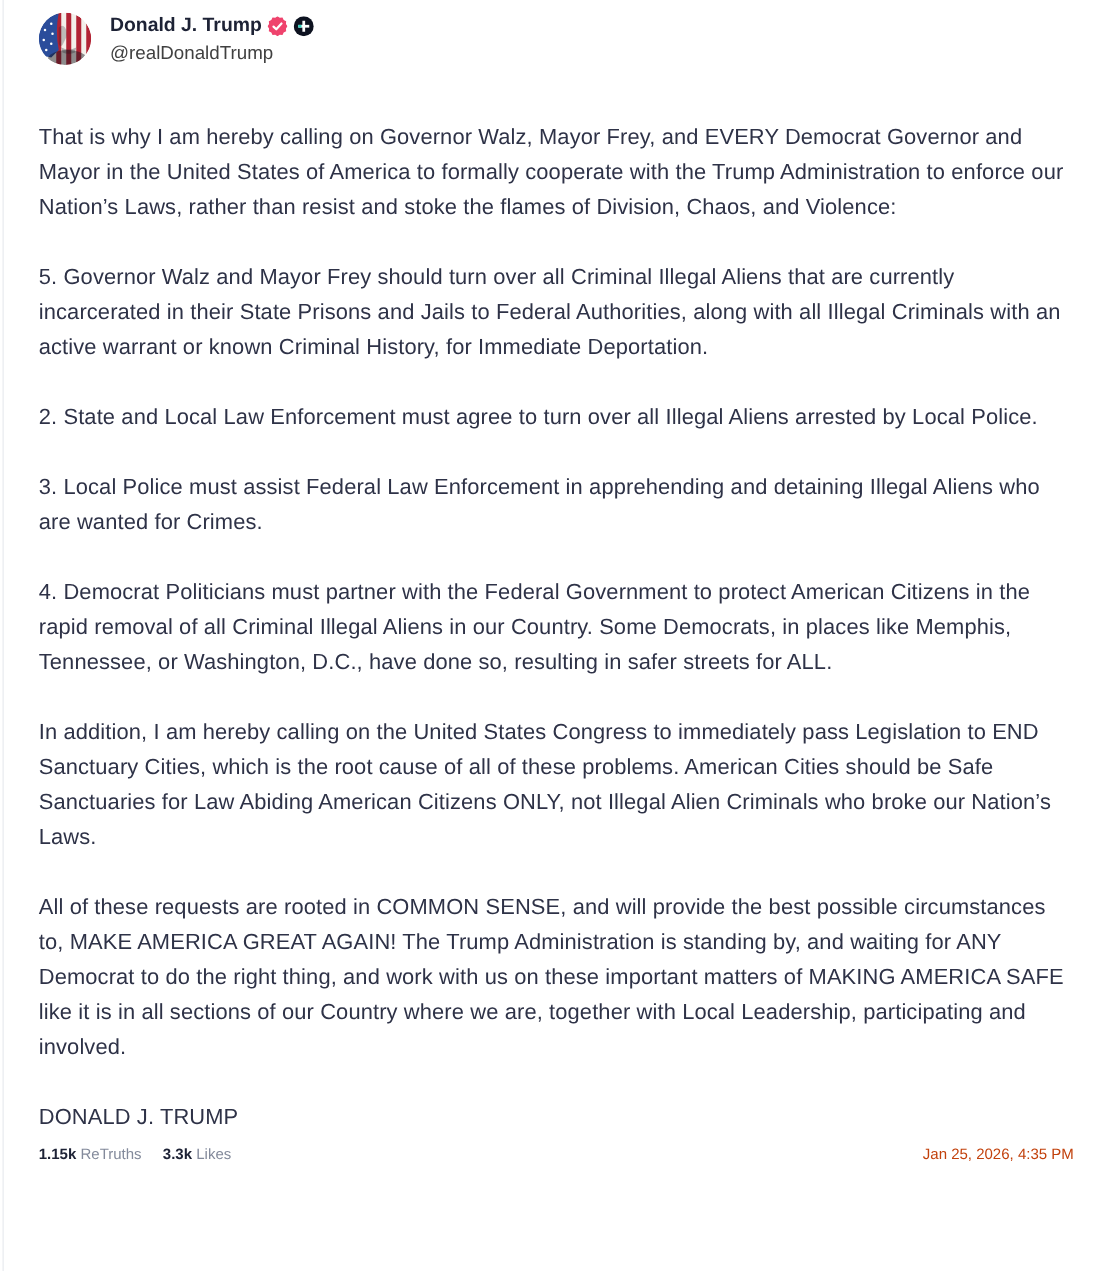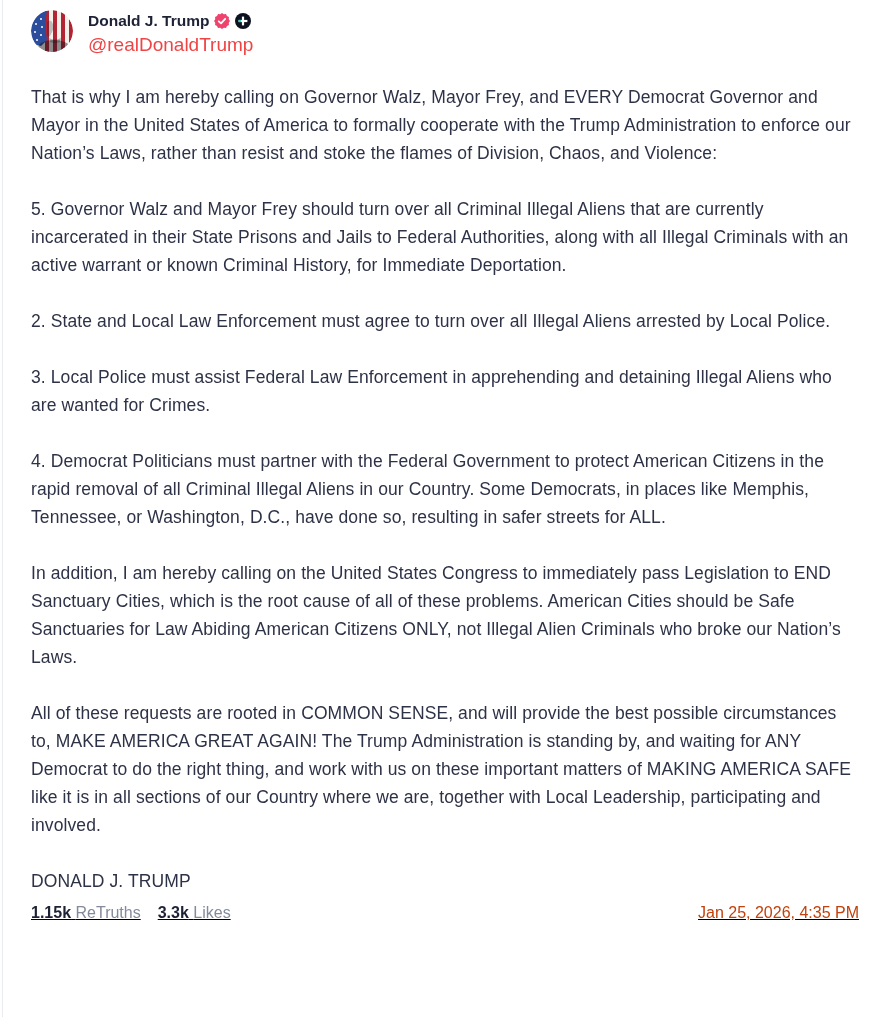--- a/index.html
+++ b/index.html
@@ -41,40 +41,39 @@
   }
   .display-name {
     font-size: 15.5px;
     font-weight: bold;
     color: #1d2235;
     cursor: pointer;
   }
   .badge { display: inline-flex; width: 16px; height: 16px; }
   .handle {
     margin-top: 4px;
-    font-size: 19px;
-    color: #ef4444;
+    font-size: 15px;
+    color: #404040;
     cursor: pointer;
   }
   .post-body {
-    margin-top: 27px;
+    margin-top: 43px;
     font-size: 17.5px;
     line-height: 28px;
     color: #2e3247;
     letter-spacing: 0.1px;
   }
   .post-body p { margin: 0 0 28px 0; }
   .post-body p.signature { margin-bottom: 0; }
   .post-footer {
     margin-top: 9px;
     display: flex;
     justify-content: space-between;
     align-items: center;
-    font-size: 16px;
-    text-decoration: underline;
+    font-size: 12px;
   }
   .stats { display: flex; align-items: center; gap: 17px; }
   .stat { cursor: pointer; }
   .stat .count { font-weight: bold; color: #1d2235; }
   .stat .label { color: #838a9b; }
   .timestamp { color: #c2410c; cursor: pointer; }
 </style>
 </head>
 <body>
 

